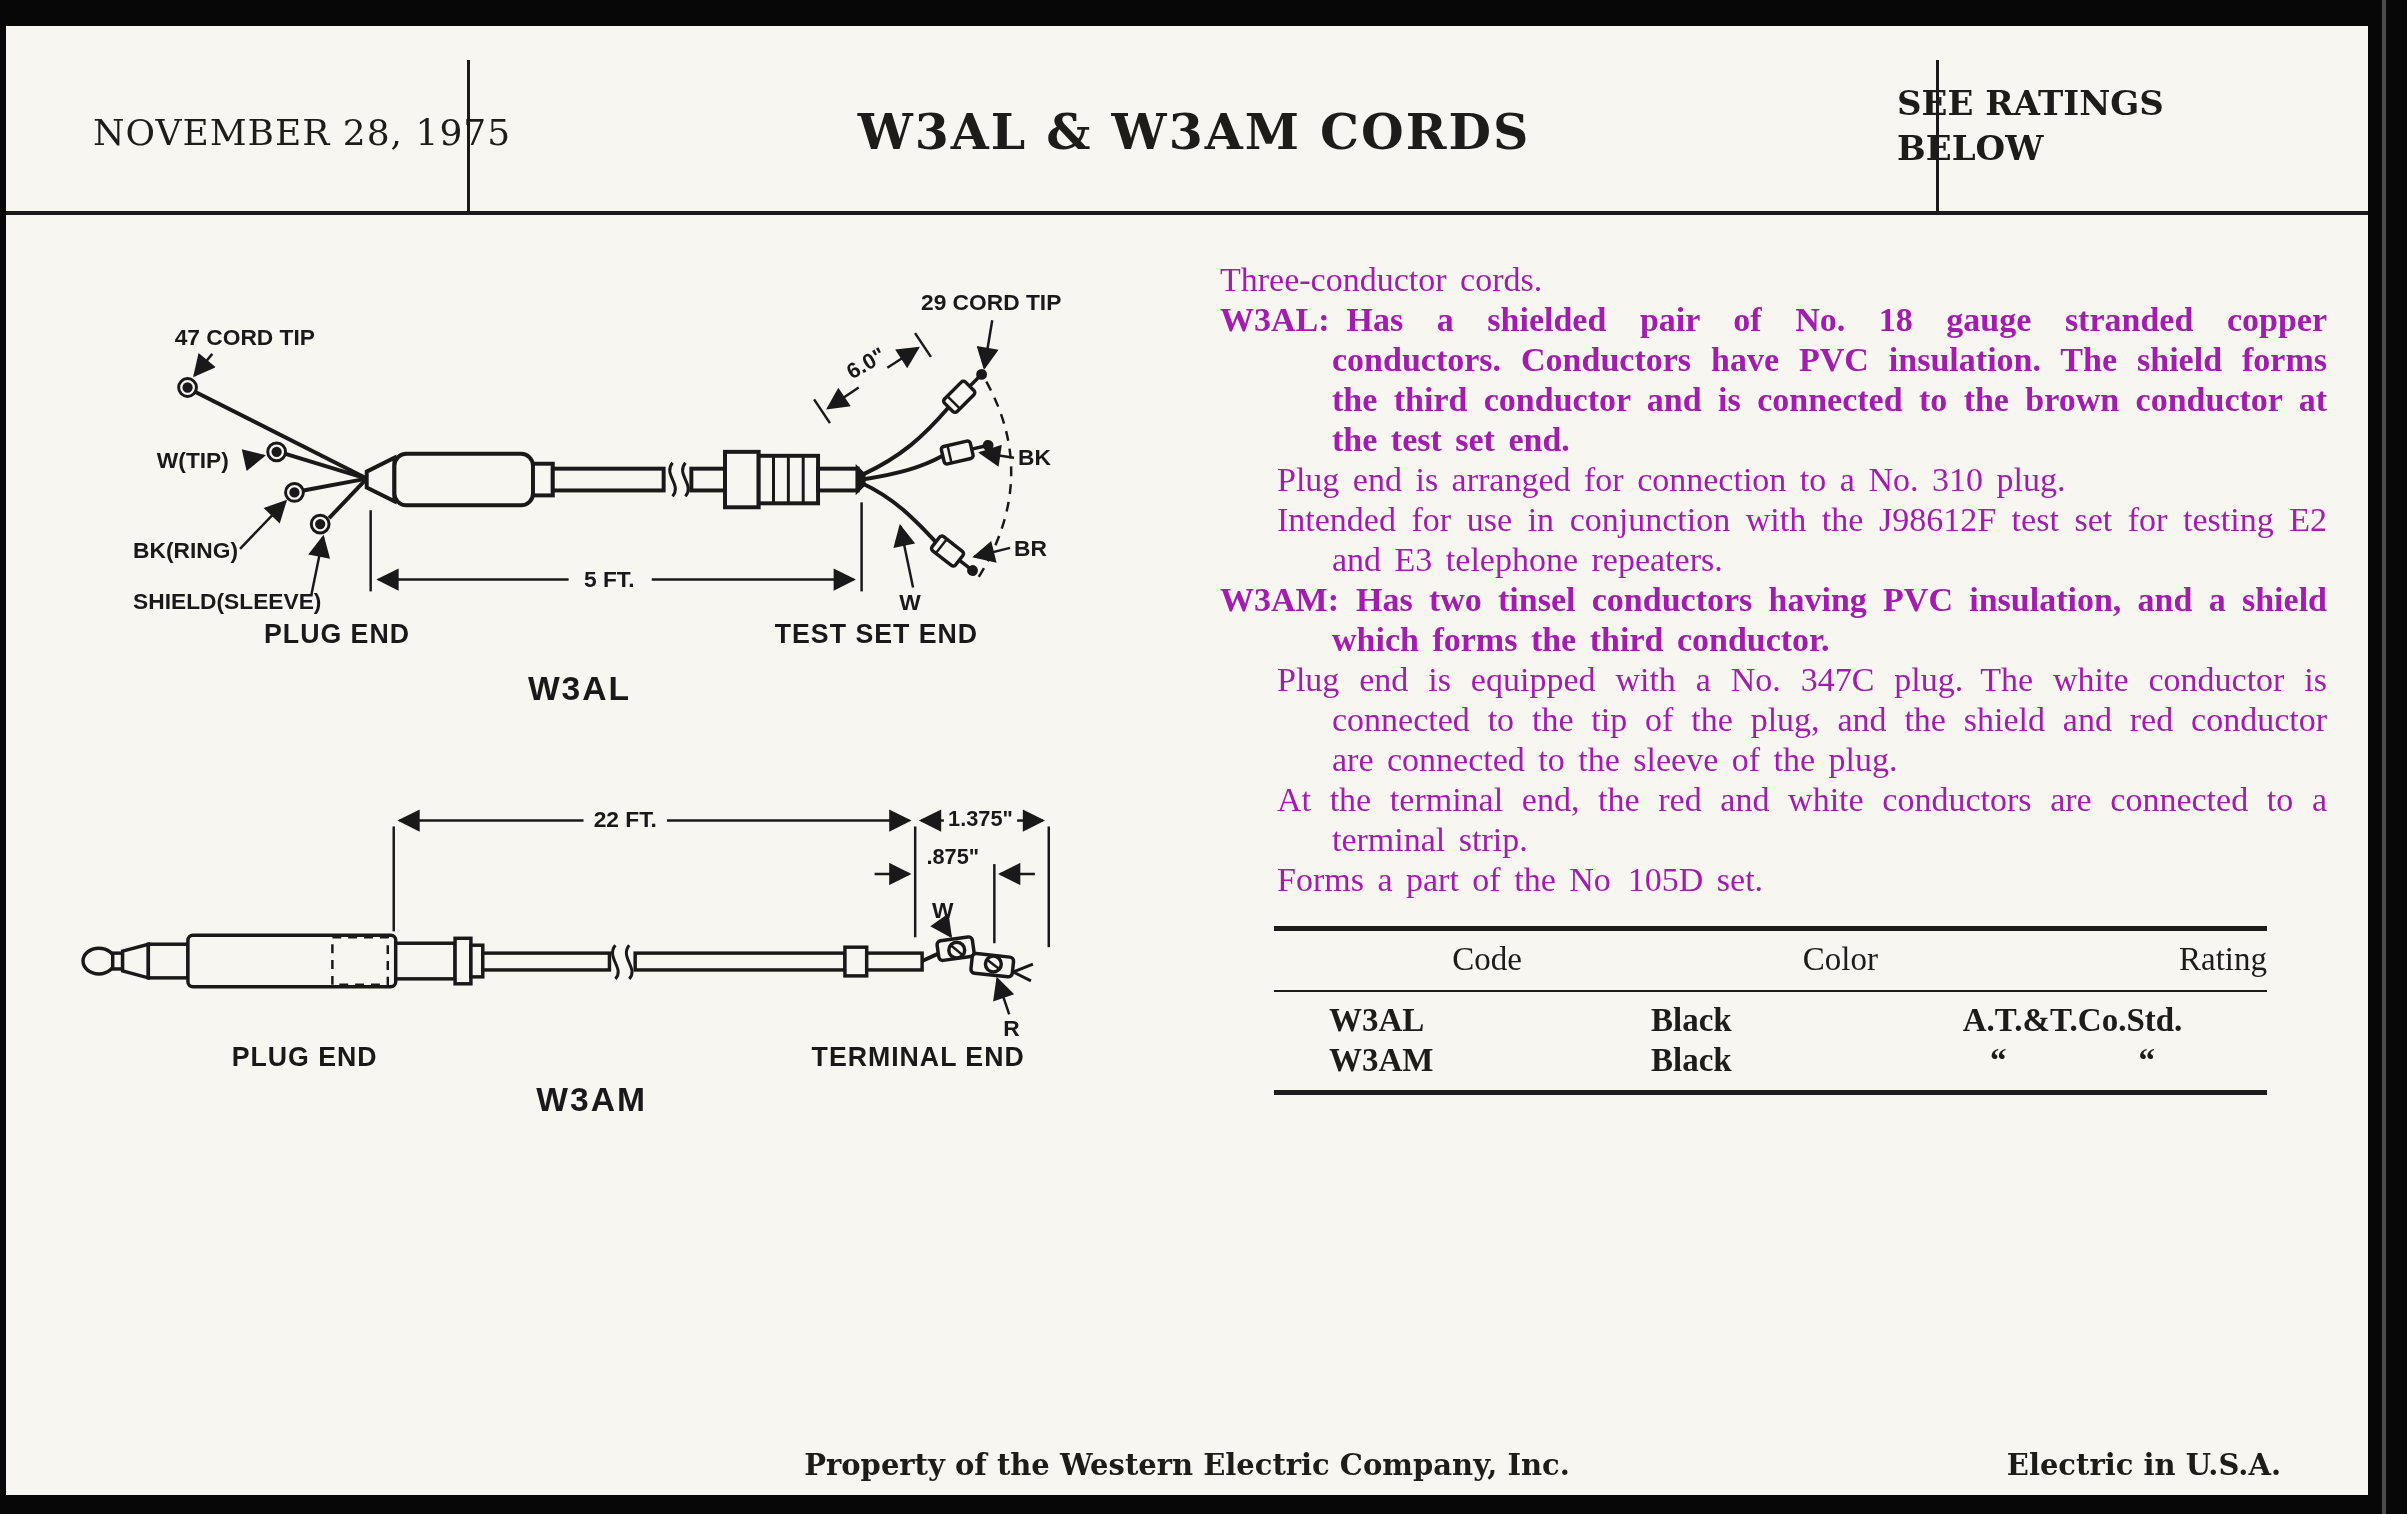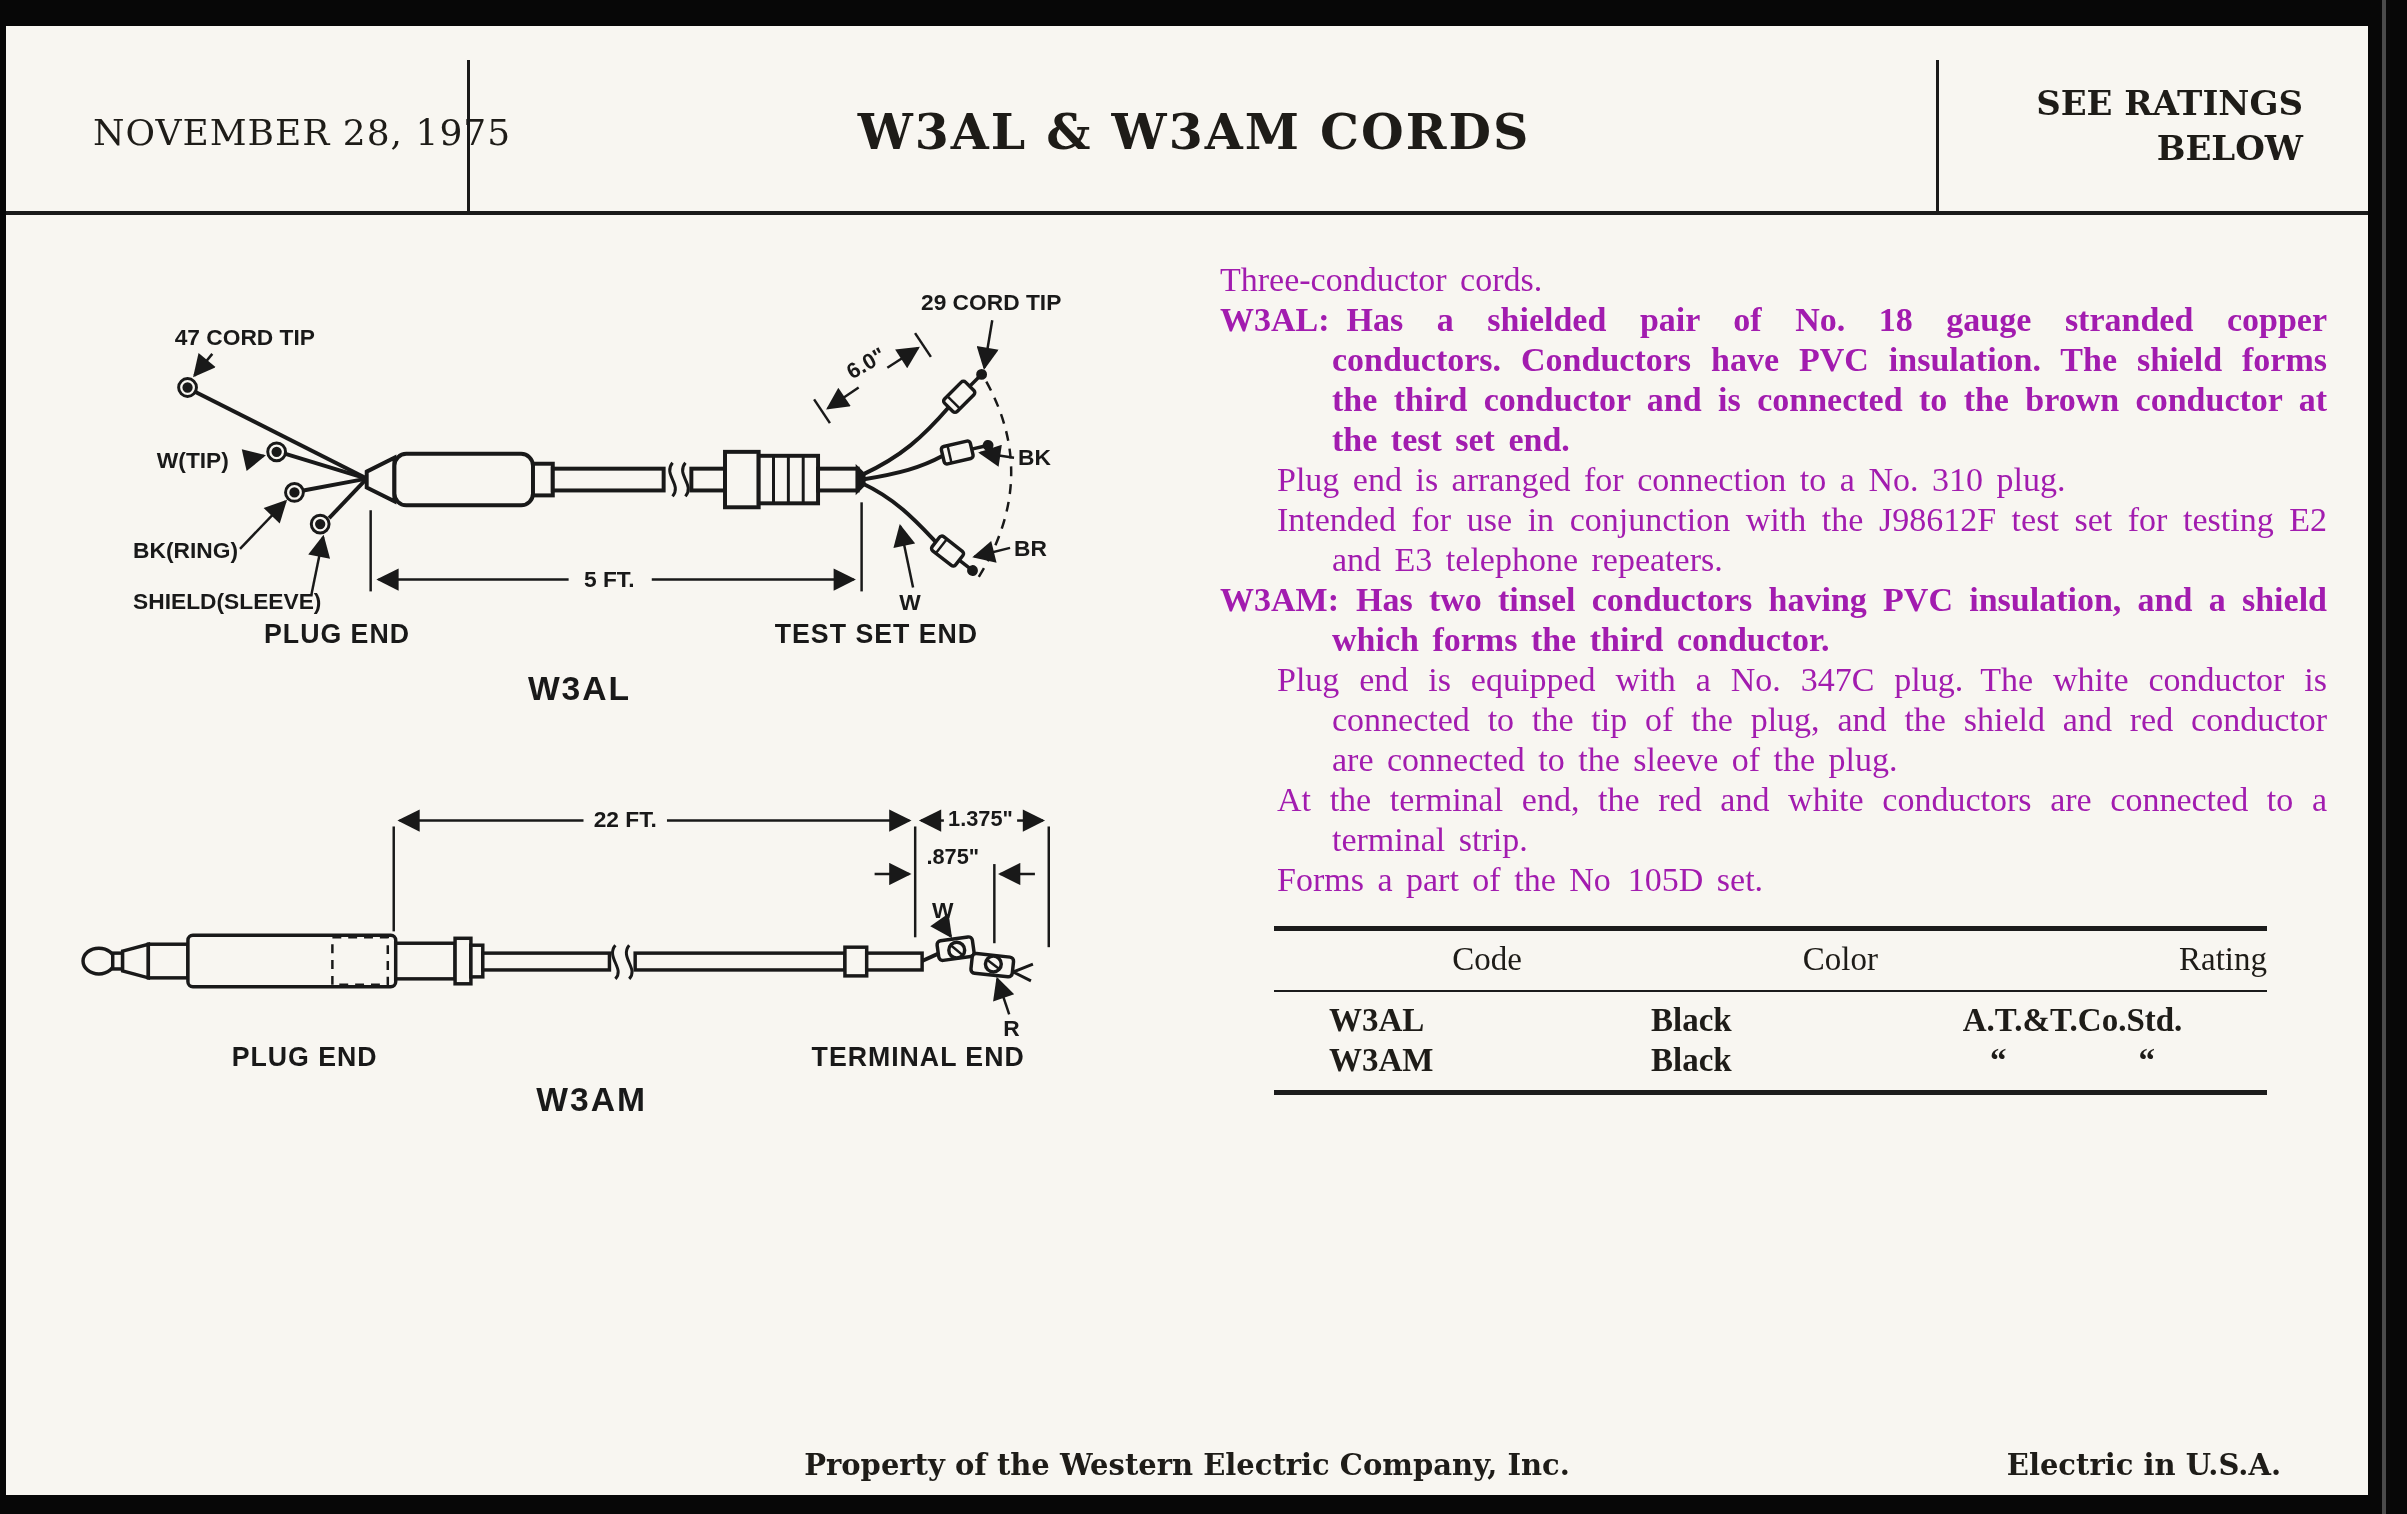--- a/index.html
+++ b/index.html
@@ -15,21 +15,21 @@
 
   
   .date { position:absolute; left:87px; top:86px; font-size:36px; font-weight:normal;
           font-family:"DejaVu Serif", serif; letter-spacing:1px; }
   .vrule { position:absolute; width:3px; background:#1a1a1a; top:34px; height:151px; }
   .vr1 { left:461px; }
   .vr2 { left:1930px; }
   .title { position:absolute; left:495px; top:77px; width:1386px; text-align:center;
            font-size:49px; font-weight:bold; font-family:"DejaVu Serif", serif;
            letter-spacing:2px; }
-  .ratings { position:absolute; left:1931px; top:55px; width:366px; text-align:right;
+  .ratings { position:absolute; left:1891px; top:55px; width:366px; text-align:left;
              font-size:34px; font-weight:bold; line-height:45px;
              font-family:"DejaVu Serif", serif; }
   .hrule { position:absolute; left:0; top:185px; width:100%; height:4px; background:#1a1a1a; }
 
   
   .diag { position:absolute; }
   .diag-w3al { left:123px; top:217px; }
   .diag-w3am { left:63px;  top:751px; }
   .diag text { font-family:"Liberation Sans", sans-serif; font-size:23px;
                font-weight:600; fill:#191919; }

